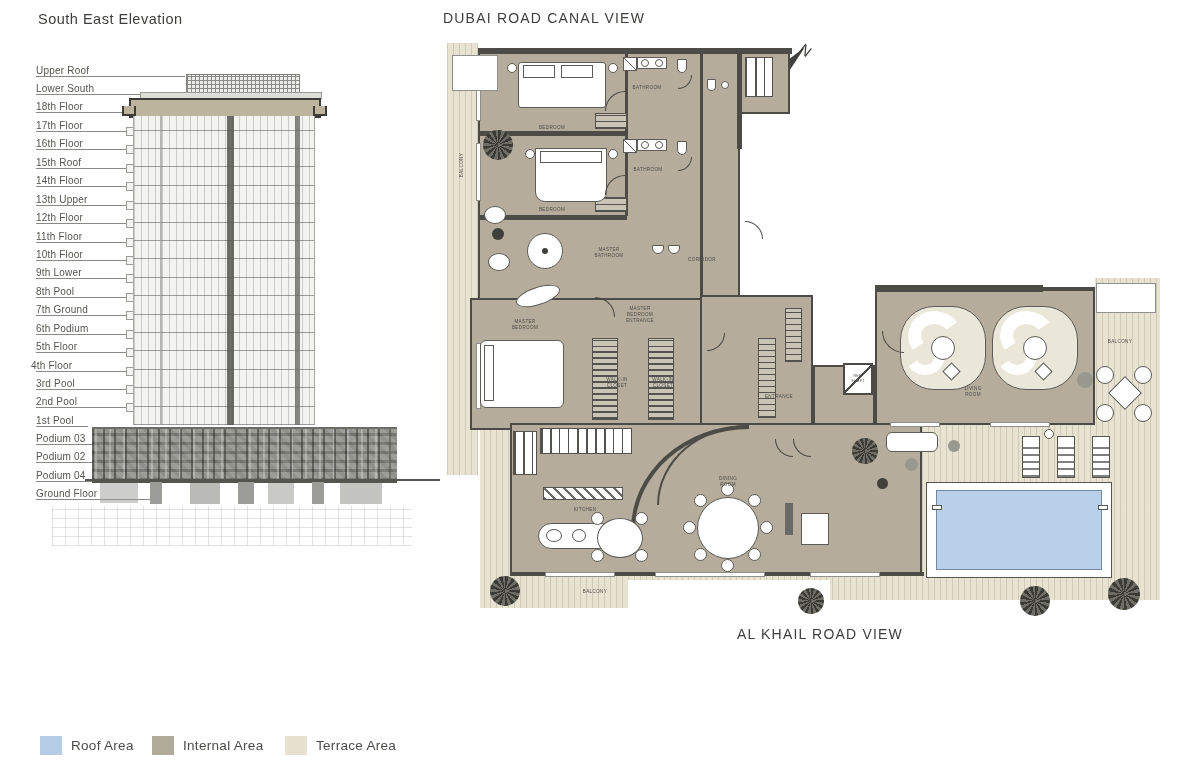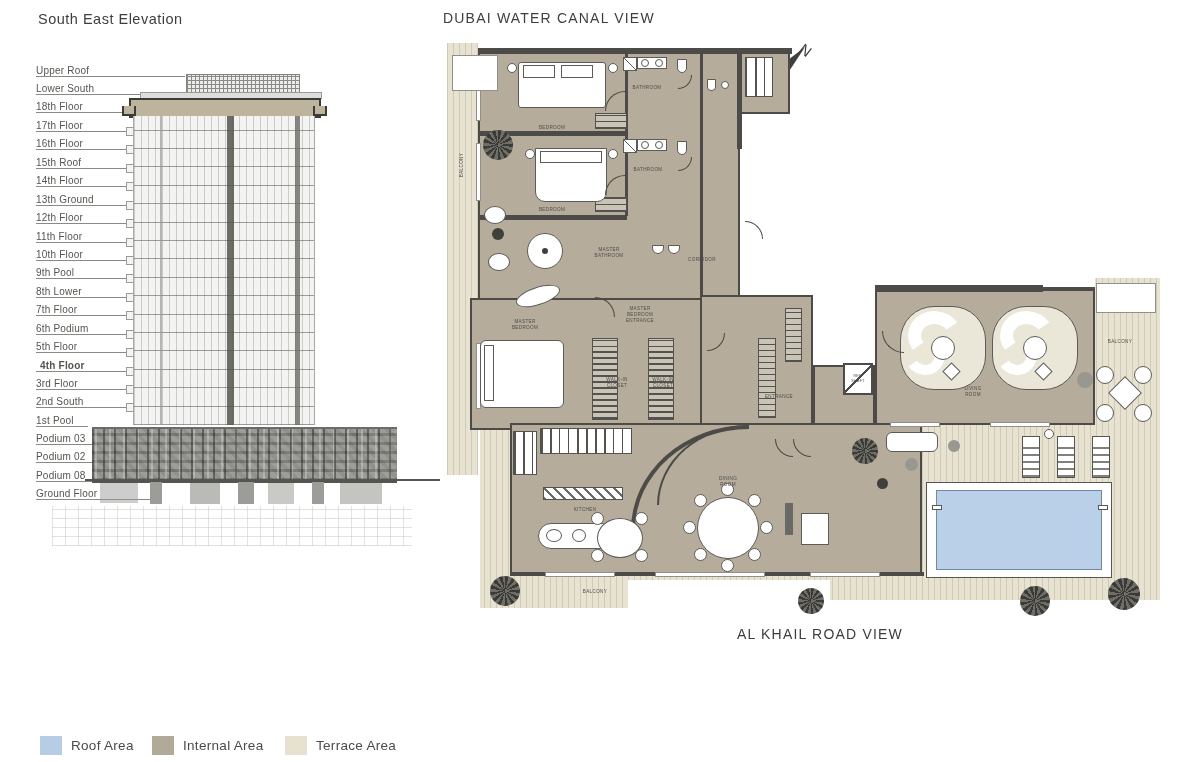--- a/index.html
+++ b/index.html
@@ -67,21 +67,21 @@
   .gray{background:#98988f;}
   .lg-item{display:flex;align-items:center;gap:9px;font-size:13.5px;color:#4b4b49;letter-spacing:.3px;}
   .lg-sw{width:22px;height:19px;display:inline-block;}
 </style>
 </head>
 <body>
 
 <div id="root">
 
   <div class="a title" style="left:38px;top:11px;font-size:14.5px;letter-spacing:.5px;">South East Elevation</div>
-  <div class="a title" style="left:443px;top:10px;">DUBAI WATER CANAL VIEW</div>
+  <div class="a title" style="left:443px;top:10px;">DUBAI ROAD CANAL VIEW</div>
   <div class="a title" style="left:708px;top:626px;width:224px;text-align:center;">AL KHAIL ROAD VIEW</div>
 
   <div class="a" id="elevation-floors">
       <div class="a f-label" style="left: 36px; top: 65px;">Upper Roof</div>
       <div class="a f-line" style="left: 36px; top: 76px; width: 149px;"></div>
       <div class="a f-label" style="left: 36px; top: 83px;">Lower South</div>
       <div class="a f-line" style="left: 36px; top: 94px; width: 107px;"></div>
       <div class="a f-label" style="left: 36px; top: 101px; text-align: right;">18th Floor</div>
       <div class="a f-line" style="left: 36px; top: 112px; width: 95px;"></div>
       <div class="a f-label" style="left: 36px; top: 120px;">17th Floor</div>
@@ -89,63 +89,63 @@
       <div class="a f-tick" style="left: 126px; top: 127px;"></div>
       <div class="a f-label" style="left: 36px; top: 138px;">16th Floor</div>
       <div class="a f-line" style="left: 36px; top: 149px; width: 106px;"></div>
       <div class="a f-tick" style="left: 126px; top: 145px;"></div>
       <div class="a f-label" style="left: 36px; top: 157px;">15th Roof</div>
       <div class="a f-line" style="left: 36px; top: 168px; width: 106px;"></div>
       <div class="a f-tick" style="left: 126px; top: 164px;"></div>
       <div class="a f-label" style="left: 36px; top: 175px;">14th Floor</div>
       <div class="a f-line" style="left: 36px; top: 186px; width: 106px;"></div>
       <div class="a f-tick" style="left: 126px; top: 182px;"></div>
-      <div class="a f-label" style="left: 36px; top: 194px;">13th Ground</div>
+      <div class="a f-label" style="left: 36px; top: 194px;">13th Upper</div>
       <div class="a f-line" style="left: 36px; top: 205px; width: 106px;"></div>
       <div class="a f-tick" style="left: 126px; top: 201px;"></div>
       <div class="a f-label" style="left: 36px; top: 212px;">12th Floor</div>
       <div class="a f-line" style="left: 36px; top: 223px; width: 106px;"></div>
       <div class="a f-tick" style="left: 126px; top: 219px;"></div>
       <div class="a f-label" style="left: 36px; top: 231px;">11th Floor</div>
       <div class="a f-line" style="left: 36px; top: 242px; width: 106px;"></div>
       <div class="a f-tick" style="left: 126px; top: 238px;"></div>
       <div class="a f-label" style="left: 36px; top: 249px;">10th Floor</div>
       <div class="a f-line" style="left: 36px; top: 260px; width: 106px;"></div>
       <div class="a f-tick" style="left: 126px; top: 256px;"></div>
-      <div class="a f-label" style="left: 36px; top: 267px;">9th Pool</div>
+      <div class="a f-label" style="left: 36px; top: 267px;">9th Lower</div>
       <div class="a f-line" style="left: 36px; top: 278px; width: 106px;"></div>
       <div class="a f-tick" style="left: 126px; top: 274px;"></div>
-      <div class="a f-label" style="left: 36px; top: 286px;">8th Lower</div>
+      <div class="a f-label" style="left: 36px; top: 286px;">8th Pool</div>
       <div class="a f-line" style="left: 36px; top: 297px; width: 106px;"></div>
       <div class="a f-tick" style="left: 126px; top: 293px;"></div>
-      <div class="a f-label" style="left: 36px; top: 304px;">7th Floor</div>
+      <div class="a f-label" style="left: 36px; top: 304px;">7th Ground</div>
       <div class="a f-line" style="left: 36px; top: 315px; width: 106px;"></div>
       <div class="a f-tick" style="left: 126px; top: 311px;"></div>
       <div class="a f-label" style="left: 36px; top: 323px;">6th Podium</div>
       <div class="a f-line" style="left: 36px; top: 334px; width: 106px;"></div>
       <div class="a f-tick" style="left: 126px; top: 330px;"></div>
       <div class="a f-label" style="left: 36px; top: 341px;">5th Floor</div>
       <div class="a f-line" style="left: 36px; top: 352px; width: 106px;"></div>
       <div class="a f-tick" style="left: 126px; top: 348px;"></div>
-      <div class="a f-label" style="left: 40px; top: 360px; font-weight: bold;">4th Floor</div>
+      <div class="a f-label" style="left: 31px; top: 360px;">4th Floor</div>
       <div class="a f-line" style="left: 36px; top: 371px; width: 106px;"></div>
       <div class="a f-tick" style="left: 126px; top: 367px;"></div>
-      <div class="a f-label" style="left: 36px; top: 378px;">3rd Floor</div>
+      <div class="a f-label" style="left: 36px; top: 378px;">3rd Pool</div>
       <div class="a f-line" style="left: 36px; top: 389px; width: 106px;"></div>
       <div class="a f-tick" style="left: 126px; top: 385px;"></div>
-      <div class="a f-label" style="left: 36px; top: 396px;">2nd South</div>
+      <div class="a f-label" style="left: 36px; top: 396px;">2nd Pool</div>
       <div class="a f-line" style="left: 36px; top: 407px; width: 106px;"></div>
       <div class="a f-tick" style="left: 126px; top: 403px;"></div>
       <div class="a f-label" style="left: 36px; top: 415px;">1st Pool</div>
       <div class="a f-line" style="left: 36px; top: 426px; width: 52px;"></div>
       <div class="a f-label" style="left: 36px; top: 433px;">Podium 03</div>
       <div class="a f-line" style="left: 36px; top: 444px; width: 56px;"></div>
       <div class="a f-label" style="left: 36px; top: 451px;">Podium 02</div>
       <div class="a f-line" style="left: 36px; top: 462px; width: 56px;"></div>
-      <div class="a f-label" style="left: 36px; top: 470px;">Podium 08</div>
+      <div class="a f-label" style="left: 36px; top: 470px;">Podium 04</div>
       <div class="a f-line" style="left: 36px; top: 481px; width: 56px;"></div>
       <div class="a f-label" style="left: 36px; top: 488px;">Ground Floor</div>
       <div class="a f-line" style="left: 36px; top: 499px; width: 114px;"></div>
     </div>
 
   <div class="a roofgrid" style="left:186px;top:74px;width:112px;height:18px;"></div>
   <div class="a slab" style="left:140px;top:92px;width:180px;height:5px;"></div>
   <div class="a band18" style="left:129px;top:98px;width:188px;height:16px;"></div>
   <div class="a foot18" style="left:122px;top:106px;width:10px;height:8px;"></div>
   <div class="a foot18" style="left:313px;top:106px;width:10px;height:8px;"></div>

